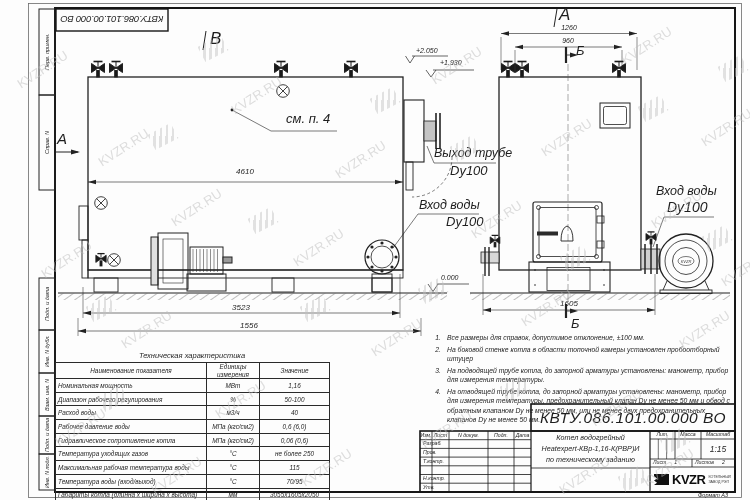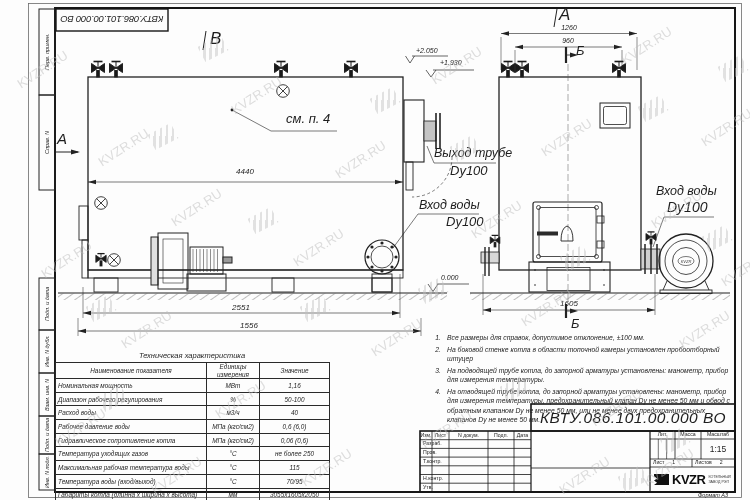--- a/index.html
+++ b/index.html
@@ -20,21 +20,21 @@
   .note-num{width:8px;flex:none;text-align:right;}
   
   .ttwrap{position:absolute;left:55px;top:351px;width:274px;}
   .tt-title{text-align:center;font-size:7.5px;font-style:italic;margin-bottom:2px;}
   table.tt{border-collapse:collapse;table-layout:fixed;width:274px;}
   table.tt td{border:0.8px solid #2a2a2a;font-size:6.4px;font-style:italic;
               padding:0 2px;height:12.7px;overflow:hidden;white-space:nowrap;}
   table.tt td.c{text-align:center;}
   table.tt td.hd{text-align:center;height:15px;white-space:normal;line-height:1.1;}
   
-  .tb-cell{position:absolute;display:flex;align-items:center;font-size:5.2px;line-height:1;}
+  .tb-cell{position:absolute;display:flex;align-items:center;font-size:5.2px;font-style:italic;line-height:1;}
   .tb-ctr{justify-content:center;}
   .docnum{position:absolute;left:531px;top:404px;width:204px;height:27px;display:flex;
           align-items:center;justify-content:center;font-size:15.5px;font-style:italic;letter-spacing:0.5px;}
   .namecell{position:absolute;left:531px;top:431px;width:119px;height:37px;display:flex;flex-direction:column;
             align-items:center;justify-content:center;font-size:7.2px;font-style:italic;line-height:1.5;text-align:center;}
   .logocell{position:absolute;left:650px;top:467px;width:85px;height:25px;display:flex;
             align-items:center;justify-content:center;gap:3px;}
   .logoflag{width:15px;height:11px;background:#101010;
             clip-path:polygon(0 0,100% 0,100% 100%,0 100%,20% 80%,0 60%,20% 40%,0 20%);}
   .logotext{font-size:13px;font-weight:bold;letter-spacing:-0.5px;color:#0d0d0d;}
@@ -332,29 +332,29 @@
 <div class="vlabel" style="left:39px;top:330px;width:16px;height:43px;">Инв. N дубл.</div>
 <div class="vlabel" style="left:39px;top:373px;width:16px;height:43px;">Взам. инв. N</div>
 <div class="vlabel" style="left:39px;top:416px;width:16px;height:38px;">Подп. и дата</div>
 <div class="vlabel" style="left:39px;top:454px;width:16px;height:36px;">Инв. N подл.</div>
 
 <div class="topstamp rot180" style="left:56px;top:9px;width:112px;height:22px;">КВТУ.086.101.00.000  ВО</div>
 
 <span class="lbl" style="left:210px;top:30px;font-size:17px;">B</span>
 <span class="lbl" style="left:57px;top:131px;font-size:15px;">A</span>
 <span class="lbl" style="left:286px;top:112px;font-size:13px;">см. п. 4</span>
-<span class="lbl ctr" style="left:245px;top:168px;font-size:8px;">4440</span>
+<span class="lbl ctr" style="left:245px;top:168px;font-size:8px;">4610</span>
 <span class="lbl" style="left:416px;top:47px;font-size:7px;">+2.050</span>
 <span class="lbl" style="left:440px;top:59px;font-size:7px;">+1.930</span>
 <span class="lbl" style="left:441px;top:274px;font-size:7px;">0.000</span>
 <span class="lbl" style="left:434px;top:147px;font-size:12.5px;">Выход трубе</span>
 <span class="lbl" style="left:450px;top:164px;font-size:13px;">Dy100</span>
 <span class="lbl" style="left:419px;top:199px;font-size:12.5px;">Вход воды</span>
 <span class="lbl" style="left:446px;top:215px;font-size:13px;">Dy100</span>
-<span class="lbl ctr" style="left:241px;top:304px;font-size:8px;">2551</span>
+<span class="lbl ctr" style="left:241px;top:304px;font-size:8px;">3523</span>
 <span class="lbl ctr" style="left:249px;top:322px;font-size:8px;">1556</span>
 
 <span class="lbl" style="left:559px;top:6px;font-size:17px;">A</span>
 <span class="lbl ctr" style="left:569px;top:24px;font-size:7px;">1260</span>
 <span class="lbl ctr" style="left:568px;top:37px;font-size:7px;">960</span>
 <span class="lbl" style="left:576px;top:44px;font-size:13px;">Б</span>
 <span class="lbl" style="left:571px;top:317px;font-size:13px;">Б</span>
 <span class="lbl" style="left:656px;top:185px;font-size:12.5px;">Вход воды</span>
 <span class="lbl" style="left:667px;top:200px;font-size:14px;">Dy100</span>
 <span class="lbl ctr" style="left:569px;top:300px;font-size:8px;">1605</span>
@@ -449,20 +449,25 @@
 <div class="tb-cell tb-ctr" style="left:449px;top:431px;width:39px;height:8.7px;">N докум.</div>
 <div class="tb-cell tb-ctr" style="left:488px;top:431px;width:26px;height:8.7px;">Подп.</div>
 <div class="tb-cell tb-ctr" style="left:514px;top:431px;width:17px;height:8.7px;">Дата</div>
 
 <div class="tb-cell" style="left:423px;top:439.7px;width:60px;height:8.7px;">Разраб.</div>
 <div class="tb-cell" style="left:423px;top:448.4px;width:60px;height:8.7px;">Пров.</div>
 <div class="tb-cell" style="left:423px;top:457.1px;width:60px;height:8.7px;">Т.контр.</div>
 <div class="tb-cell" style="left:423px;top:474.5px;width:60px;height:8.7px;">Н.контр.</div>
 <div class="tb-cell" style="left:423px;top:483.2px;width:60px;height:8.7px;">Утв.</div>
 
+<div class="namecell">
+  <span>Котел водогрейный</span>
+  <span>Heatexpert-КВр-1,16-К(РВР)И</span>
+  <span>по техническому заданию</span>
+</div>
 
 <div class="tb-cell tb-ctr" style="left:650px;top:431px;width:25px;height:8px;">Лит.</div>
 <div class="tb-cell tb-ctr" style="left:675px;top:431px;width:26px;height:8px;">Масса</div>
 <div class="tb-cell tb-ctr" style="left:701px;top:431px;width:34px;height:8px;">Масштаб</div>
 <div class="tb-cell tb-ctr" style="left:701px;top:439px;width:34px;height:20px;font-size:8.5px;">1:15</div>
 
 <div class="tb-cell" style="left:653px;top:459px;width:39px;height:8px;gap:8px;">
   <span>Лист</span>
   <span>1</span>
 </div>

